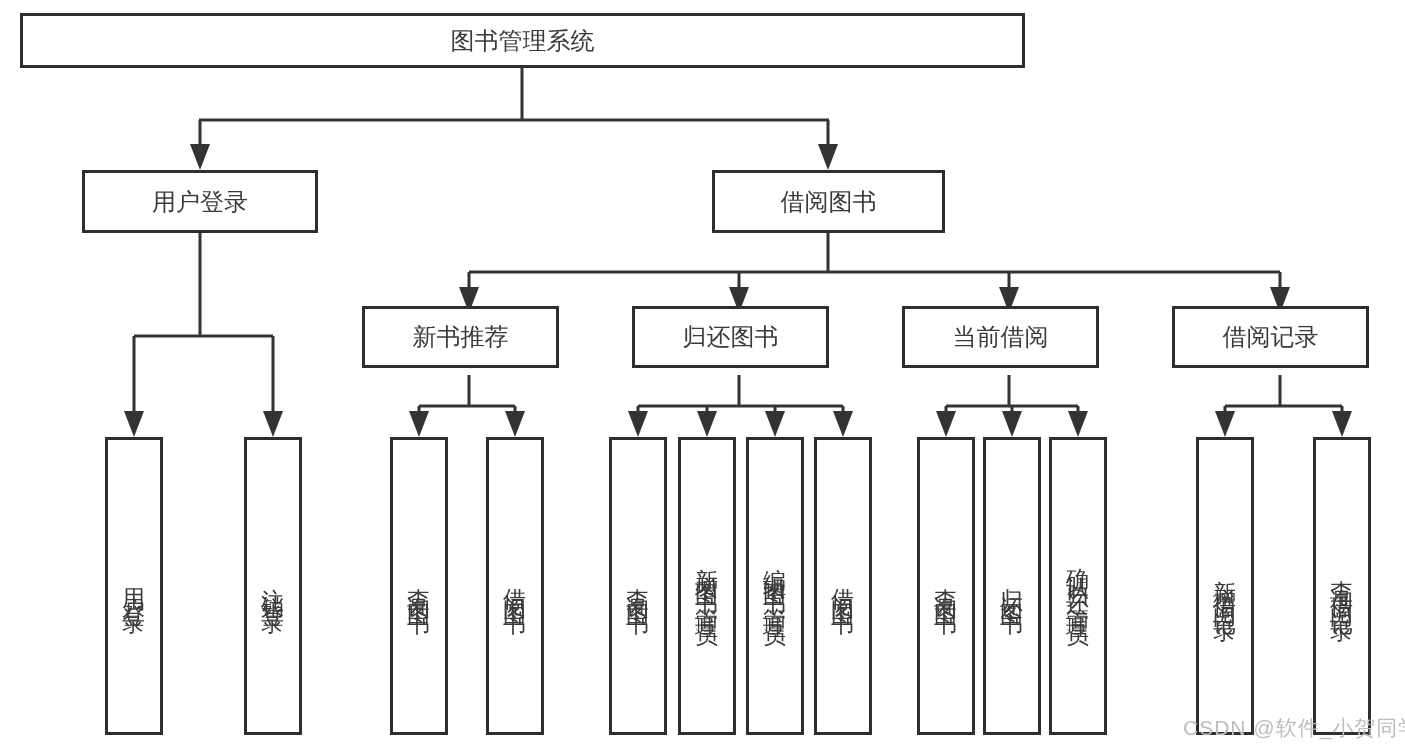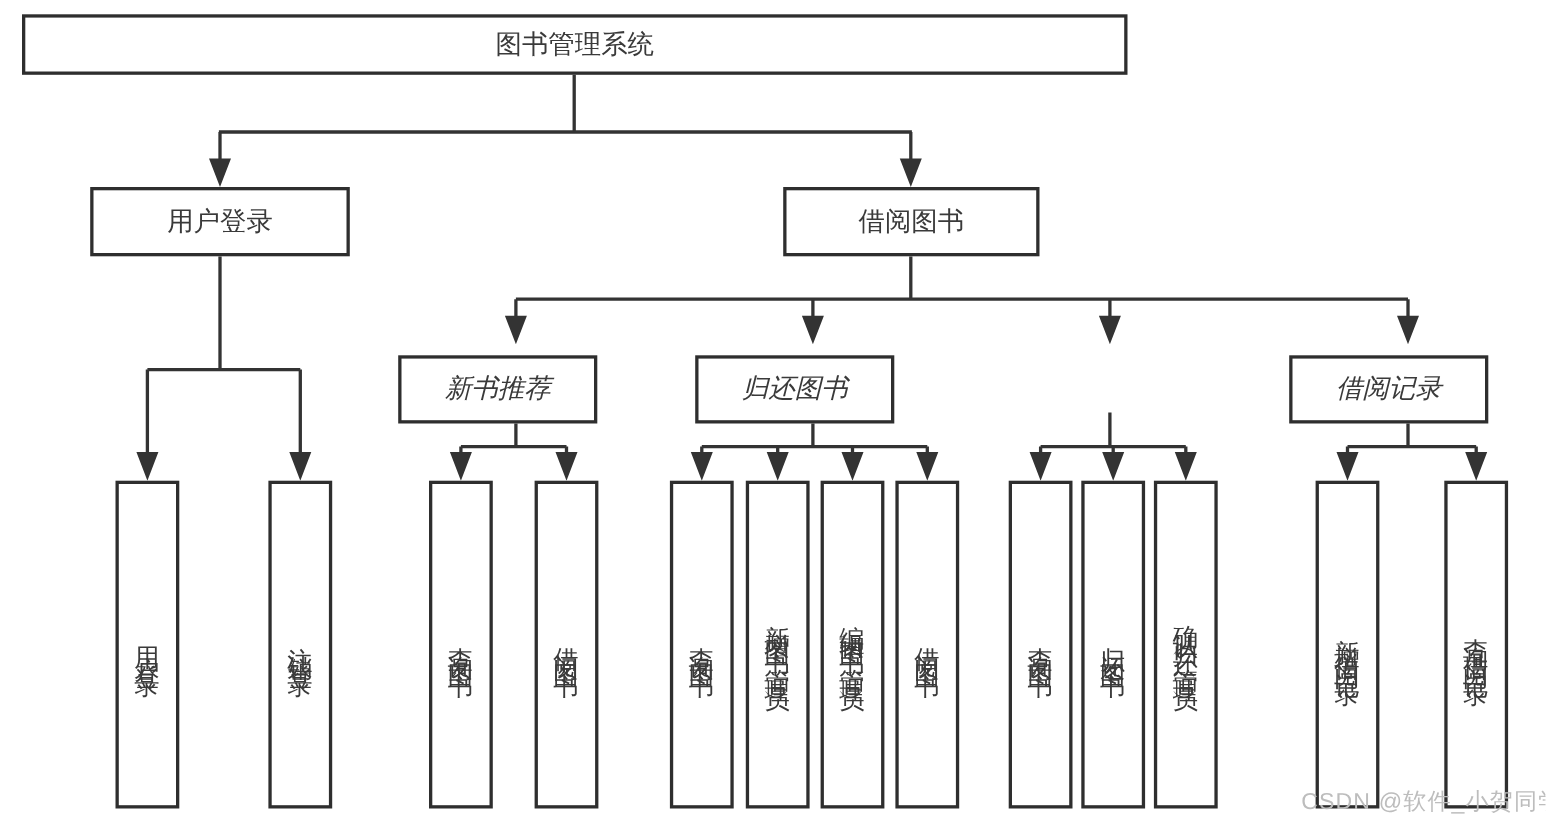--- a/index.html
+++ b/index.html
@@ -14,21 +14,21 @@
   .carrow{fill:var(--line);stroke:none;}
   .box{
     position:absolute;box-sizing:border-box;background:#fff;
     border:3px solid var(--border);z-index:1;
     display:flex;align-items:center;justify-content:center;
     color:var(--text);font-size:24px;line-height:1;
   }
   .root-box{left:20px;top:13px;width:1005px;height:55px;}
   .l2-a{left:82px;top:170px;width:236px;height:63px;}
   .l2-b{left:712px;top:170px;width:233px;height:63px;}
-  .l3{top:323px;width:181px;height:62px;font-style:italic;}
+  .l3{top:306px;width:197px;height:62px;}
   .l3-a{left:362px;} .l3-b{left:632px;} .l3-c{left:902px;} .l3-d{left:1172px;}
   .leaf{top:437px;width:58px;height:298px;font-size:23px;}
   .leaf span{writing-mode:vertical-rl;text-orientation:mixed;letter-spacing:8px;line-height:1.05;}
   .lf1{left:105px;} .lf2{left:244px;}
   .lf3{left:390px;} .lf4{left:486px;}
   .lf5{left:609px;} .lf6{left:678px;} .lf7{left:746px;} .lf8{left:814px;}
   .lf9{left:917px;} .lf10{left:983px;} .lf11{left:1049px;}
   .lf12{left:1196px;} .lf13{left:1313px;}
   .watermark{
     position:absolute;left:1183px;top:714px;z-index:2;
@@ -79,20 +79,23 @@
   <div class="box l2-b">
     <span>借阅图书</span>
   </div>
 
   <div class="box l3 l3-a">
     <span>新书推荐</span>
   </div>
   <div class="box l3 l3-b">
     <span>归还图书</span>
   </div>
+  <div class="box l3 l3-c">
+    <span>当前借阅</span>
+  </div>
   <div class="box l3 l3-d">
     <span>借阅记录</span>
   </div>
 
   <div class="box leaf lf1">
     <span>用户登录</span>
   </div>
   <div class="box leaf lf2">
     <span>注销登录</span>
   </div>

